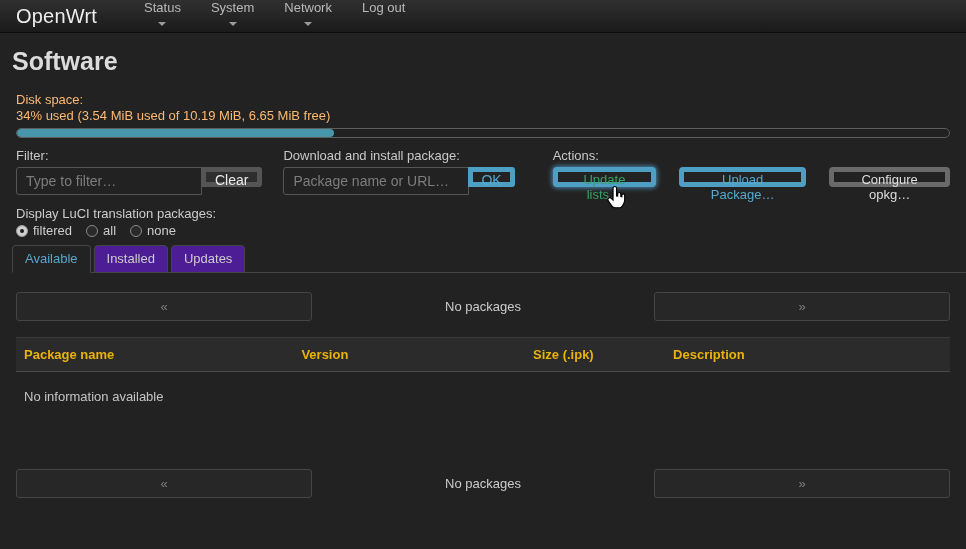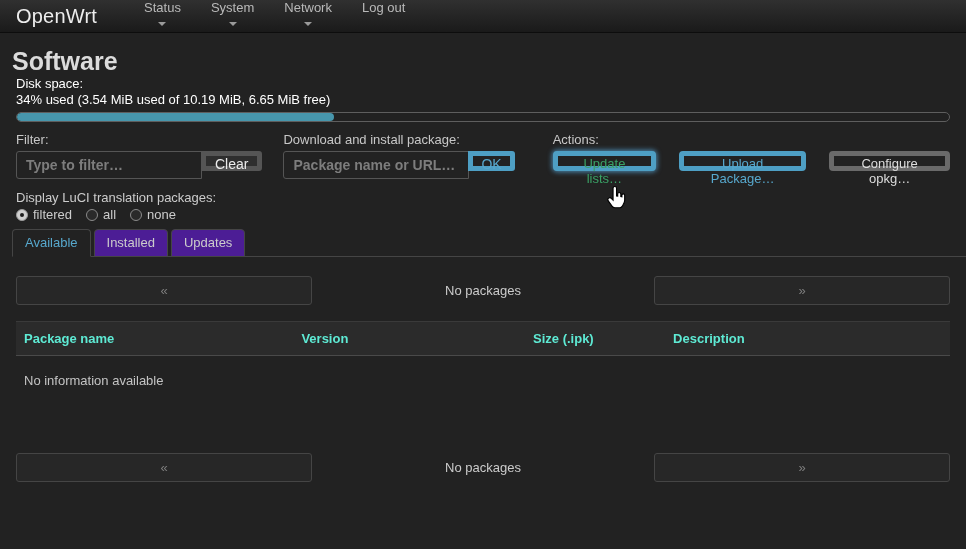--- a/index.html
+++ b/index.html
@@ -53,21 +53,21 @@
   .page { padding: 0 16px; }
 
   h2.page-title {
     font-size: 25px;
     font-weight: bold;
     color: #dcdcdc;
     margin: 13px 0 0 -4px;
     line-height: 30px;
   }
 
-  .disk { font-size: 13px; line-height: 16px; color: #ffffff; }
+  .disk { margin-top: 16px; font-size: 13px; line-height: 16px; color: #fdba74; }
   .progress {
     margin-top: 4px;
     height: 10px;
     border: 1px solid #5e5e5e;
     border-radius: 5px;
     background: #212121;
     overflow: hidden;
   }
   .progress-fill {
     height: 100%;
@@ -85,21 +85,20 @@
     height: 28px;
     width: 186px;
     background: #222222;
     border: 1px solid #555555;
     border-radius: 3px 0 0 3px;
     color: #cccccc;
     font-size: 14px;
     padding: 0 9px;
     outline: none;
     font-family: "Liberation Sans", sans-serif;
-    font-weight: bold;
   }
   input.text::placeholder { color: #7d7d7d; }
 
   .btn {
     height: 20px;
     font-size: 13px;
     font-family: Liberation Sans, sans-serif;
     background: #222222;
     border: 5px solid #3b82f6;
     border-radius: 4px;
@@ -209,21 +208,21 @@
   .pkg-table { margin-top: 16px; }
   .thead {
     display: flex;
     background: #2b2b2b;
     border-top: 1px solid #3a3a3a;
     border-bottom: 1px solid #4a4a4a;
     height: 35px;
     align-items: center;
     font-weight: bold;
     font-size: 13px;
-    color: #5eead4;
+    color: #eab308;
   }
   .th { padding: 0 8px; }
   .th-name { width: 29.7%; }
   .th-version { width: 24.8%; }
   .th-size { width: 15%; }
   .th-desc { width: 30.5%; }
   .empty-row {
     font-size: 13px;
     color: #c4c4c4;
     padding: 17px 8px 44px 8px;

